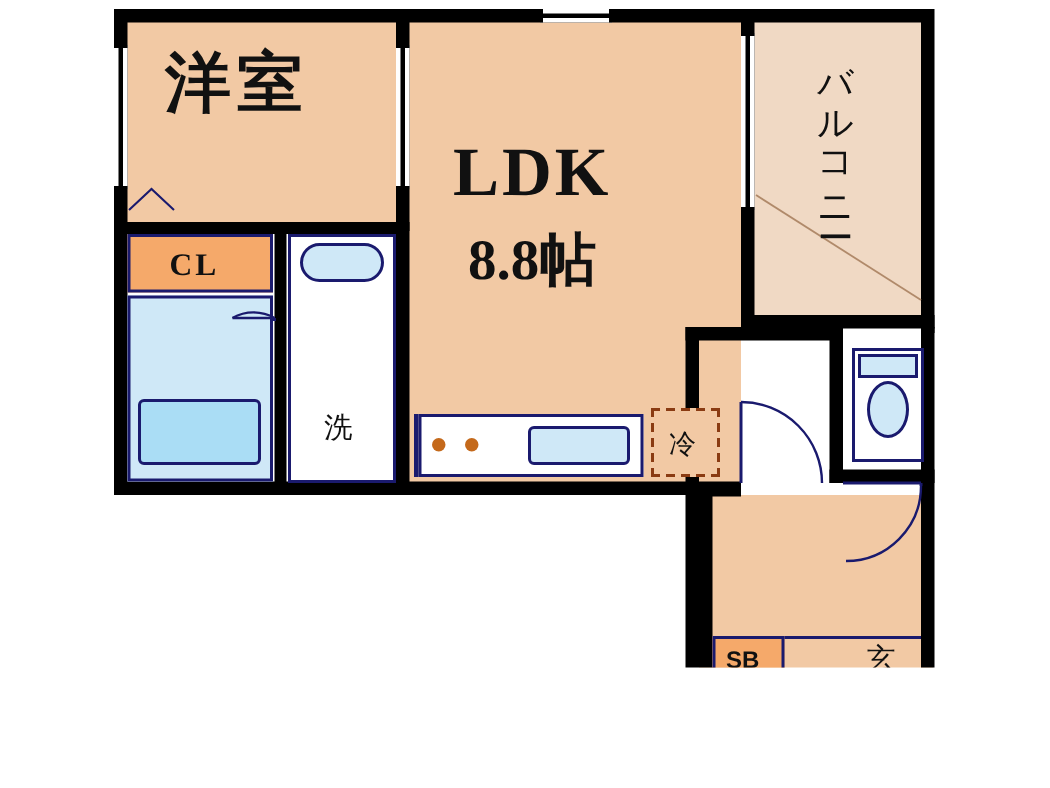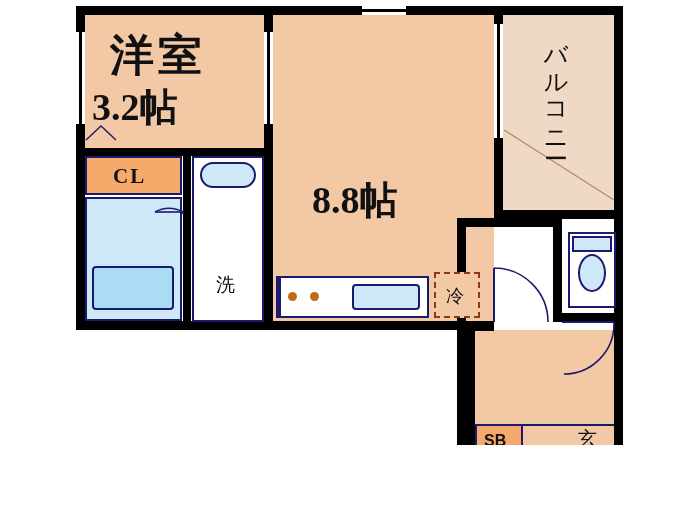--- a/index.html
+++ b/index.html
@@ -123,23 +123,23 @@
     <line x1="155" y1="212" x2="183" y2="212" stroke="#1a1a6e" stroke-width="1.6"></line>
 
     <line x1="504" y1="130" x2="614" y2="200" stroke="#b08a6a" stroke-width="1.2"></line>
     <line x1="504" y1="150" x2="614" y2="200" stroke="#b08a6a" stroke-width="0"></line>
 
     <path d="M 86 140 L 101 126 L 116 140" fill="none" stroke="#1a1a6e" stroke-width="1.4"></path>
     <path d="M 240 140 L 255 126 L 270 140" fill="none" stroke="#1a1a6e" stroke-width="0"></path>
   </svg>
 
   <div class="lbl lbl-room" style="left:110px;top:26px;font-size:44px;letter-spacing:4px;">洋室</div>
-  <div class="lbl lbl-room" style="left:92px;top:82px;font-size:38px;">3.2帖</div>
 
-  <div class="lbl lbl-room" style="left:312px;top:148px;font-size:38px;margin-top:27px;">8.8帖</div>
+  <div class="lbl lbl-room" style="left:302px;top:88px;font-size:46px;letter-spacing:2px;">LDK</div>
+  <div class="lbl lbl-room" style="left:312px;top:148px;font-size:38px;">8.8帖</div>
 
   <div class="lbl vert" style="left:540px;top:28px;font-size:24px;letter-spacing:2px;">バルコニー</div>
 
   <div class="lbl lbl-small" style="left:113px;top:164px;font-size:21px;font-weight:bold;letter-spacing:2px;font-family:'Liberation Serif',serif;text-align:right;">CL</div>
   <div class="lbl lbl-small" style="left:216px;top:272px;font-size:19px;font-family:'Liberation Serif',serif;">洗</div>
   <div class="lbl lbl-small" style="left:446px;top:284px;font-size:18px;font-family:'Liberation Serif',serif;">冷</div>
   <div class="lbl lbl-small" style="left:484px;top:432px;font-size:16px;font-weight:bold;">SB</div>
   <div class="lbl lbl-small" style="left:578px;top:426px;font-size:19px;font-family:'Liberation Serif',serif;">玄</div>
 
 </div>

